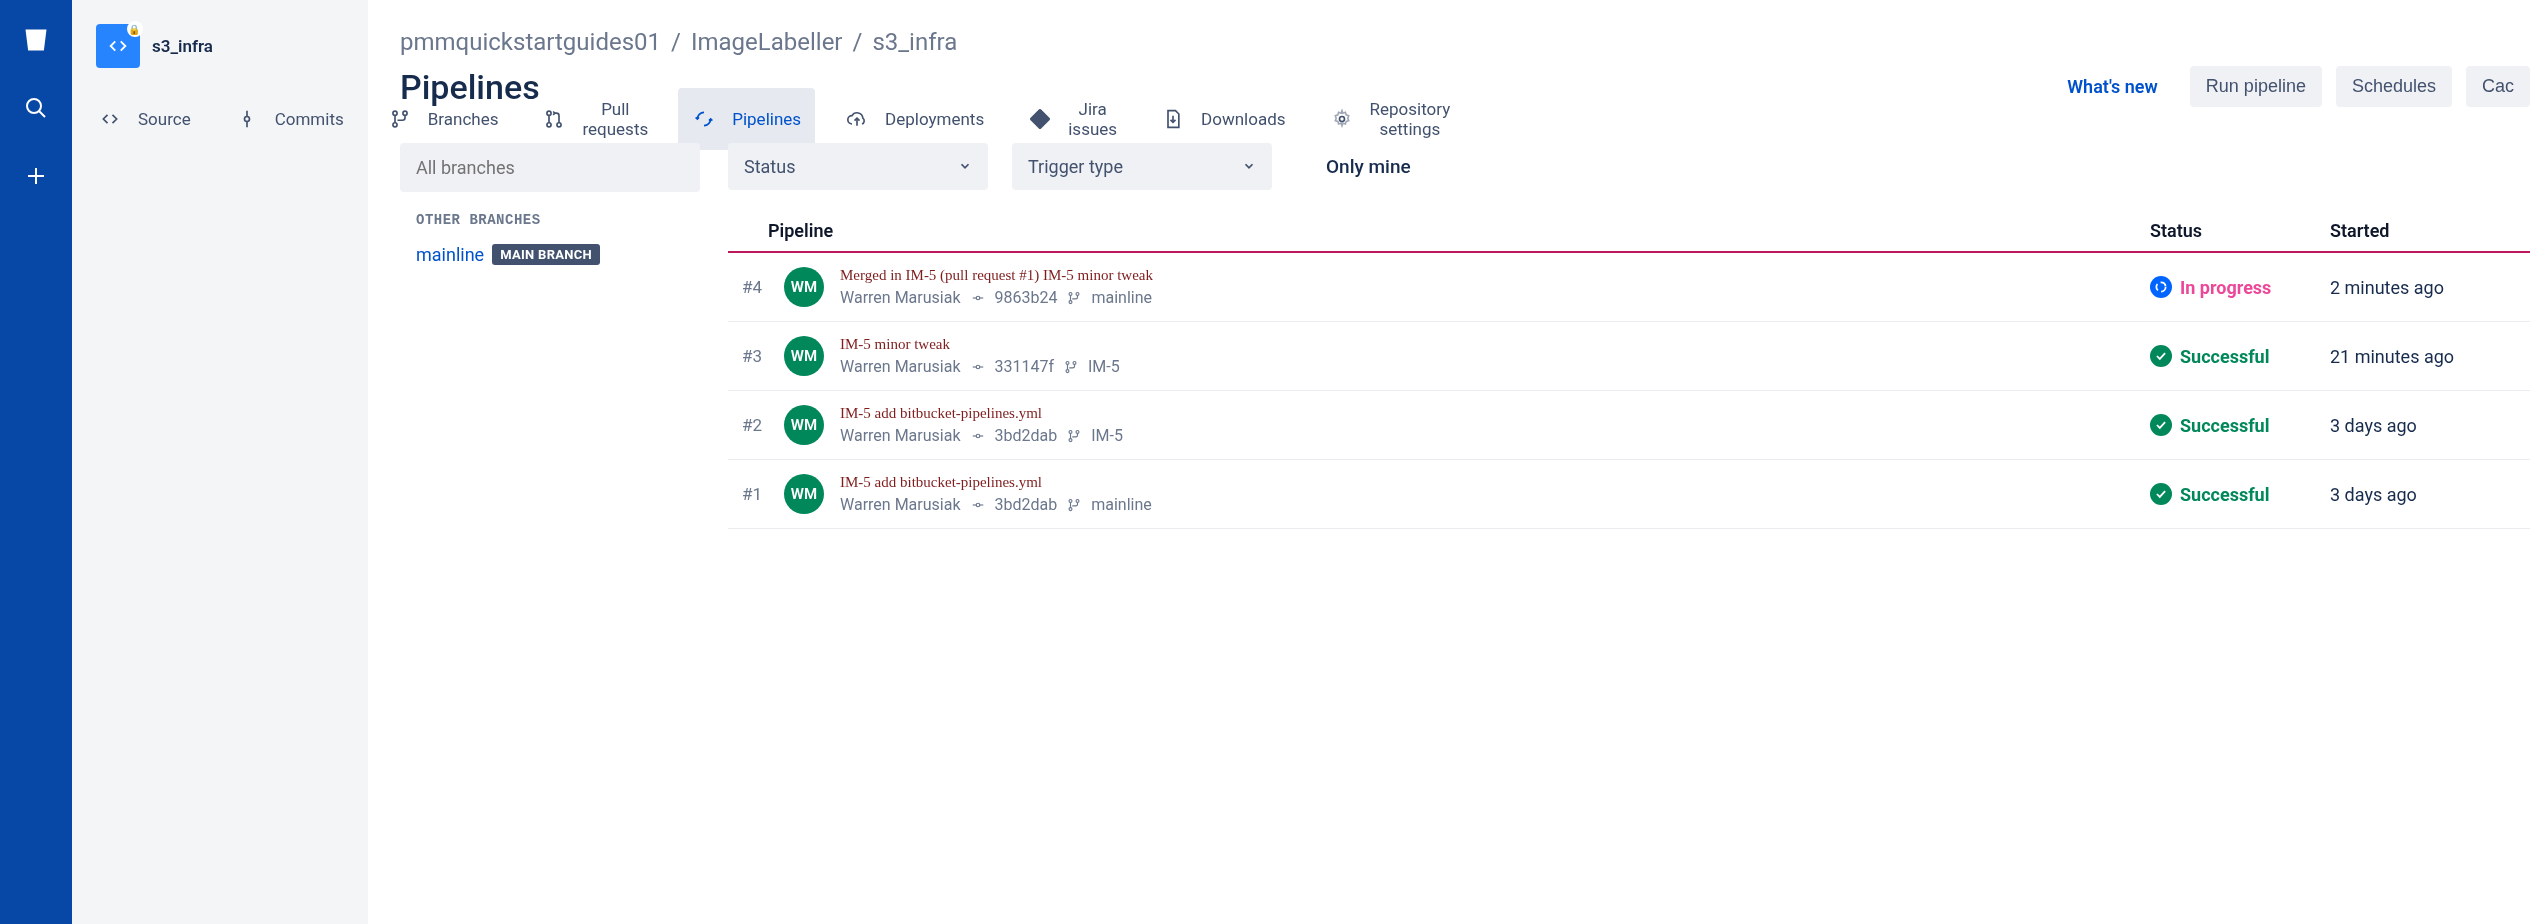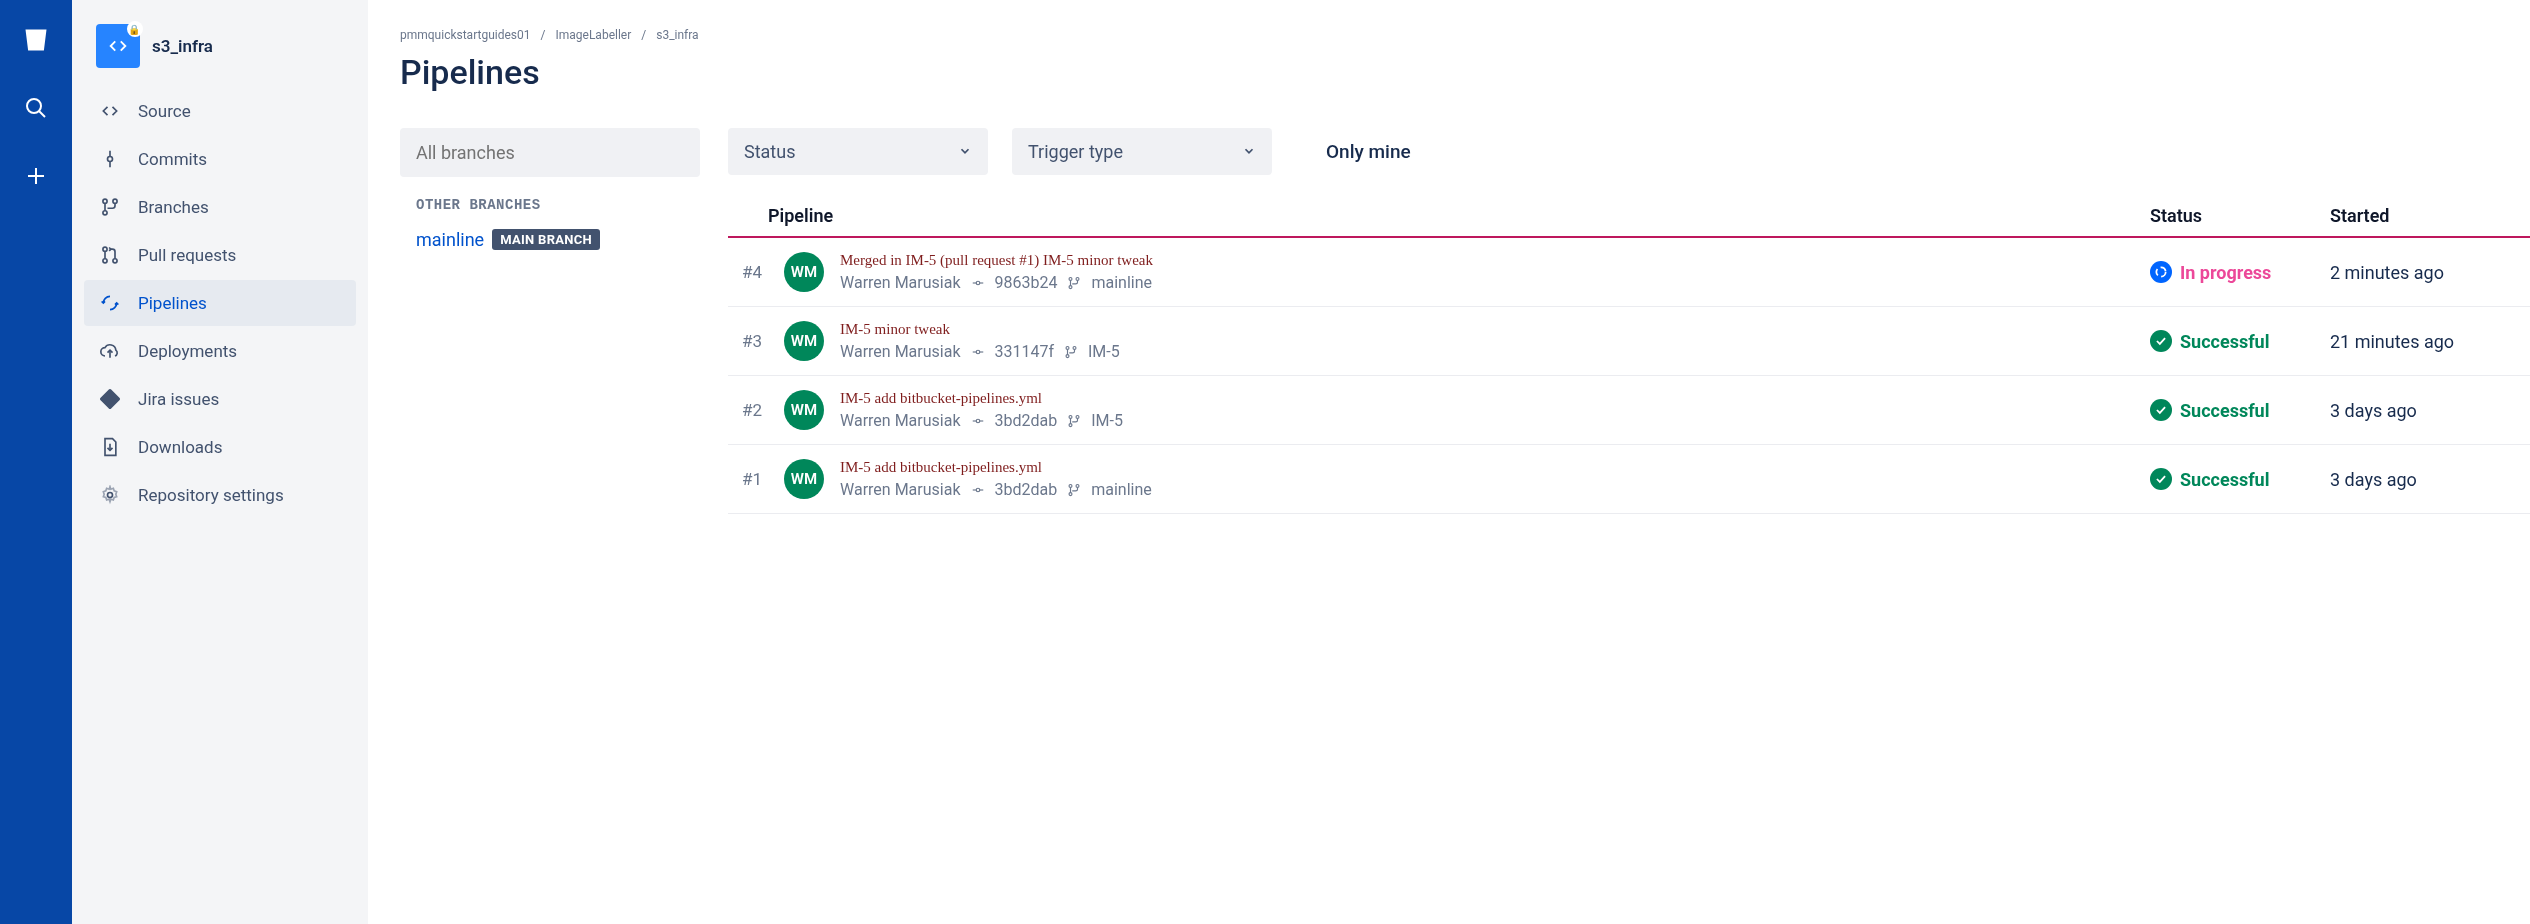--- a/index.html
+++ b/index.html
@@ -10,28 +10,28 @@
   .rail { width: 72px; background: #0747A6; display: flex; flex-direction: column; align-items: center; padding-top: 20px; gap: 28px; }
   .rail-item { width: 40px; height: 40px; display:flex; align-items:center; justify-content:center; color:#fff; cursor:pointer; }
   .rail-logo svg { width:28px; height:28px; }
 
   
   .sidebar { width: 296px; background: #F4F5F7; padding: 24px 12px; }
   .repo-header { display:flex; align-items:center; gap:12px; padding: 0 12px 20px; }
   .repo-icon { width:44px; height:44px; background:#2684FF; border-radius:4px; display:flex; align-items:center; justify-content:center; position:relative; }
   .repo-icon-badge { position:absolute; top:-3px; right:-3px; width:16px; height:16px; background:#fff; border-radius:50%; display:flex; align-items:center; justify-content:center; font-size:10px; color:#555; }
   .repo-name { font-weight:600; font-size:17px; }
-  .nav-list { display:flex; flex-direction:column; gap:2px;text-align:center; }
+  .nav-list { display:flex; flex-direction:row; gap:16px;text-align:center; }
   .nav-item { display:flex; align-items:center; gap:16px; padding: 11px 14px; border-radius:4px; cursor:pointer; color:#42526E; font-size:17px; }
   .nav-item.active { background:#E6EAF0; color:#0052CC; }
   .nav-icon { width:24px; height:24px; display:flex; align-items:center; justify-content:center; flex-shrink:0; }
 
   
   .main { flex:1; padding: 28px 0 0 32px; min-width:0; }
-  .breadcrumb { display:flex; gap:10px; color:#6B778C; font-size:12px; margin-bottom:10px; }
+  .breadcrumb { display:flex; gap:10px; color:#6B778C; font-size:24px; margin-bottom:10px; }
   .breadcrumb span { cursor:pointer; }
   .breadcrumb .sep { cursor:default; }
   .top-row { display:flex; justify-content:space-between; align-items:center; padding-right:0; }
   .title { font-size:34px; font-weight:500; color:#172B4D; }
   .actions { display:flex; align-items:center; gap:14px; }
   .link-new { color:#0052CC; font-weight:600; font-size:18px; cursor:pointer; margin-right:18px; }
   .btn { background:#F0F1F4; border:none; padding:10px 16px; border-radius:4px; font-size:18px; color:#42526E; cursor:pointer; font-weight:500; }
 
   .filters-row { display:flex; gap:28px; margin-top:36px; align-items:flex-start; }
   .branch-panel { width:300px; }
@@ -201,20 +201,26 @@
     <div class="breadcrumb">
       <span>pmmquickstartguides01</span>
       <span class="sep">/</span>
       <span>ImageLabeller</span>
       <span class="sep">/</span>
       <span>s3_infra</span>
     </div>
 
     <div class="top-row">
       <h1 class="title">Pipelines</h1>
+      <div class="actions">
+        <span class="link-new">What's new</span>
+        <button class="btn">Run pipeline</button>
+        <button class="btn">Schedules</button>
+        <button class="btn">Cac</button>
+      </div>
     </div>
 
     <div class="filters-row">
 
       <div class="branch-panel">
         <div class="branch-filter">All branches</div>
         <div class="branch-section-label">OTHER BRANCHES</div>
         <div class="branch-item">
           <span class="branch-name">mainline</span>
           <span class="branch-badge">MAIN BRANCH</span>

